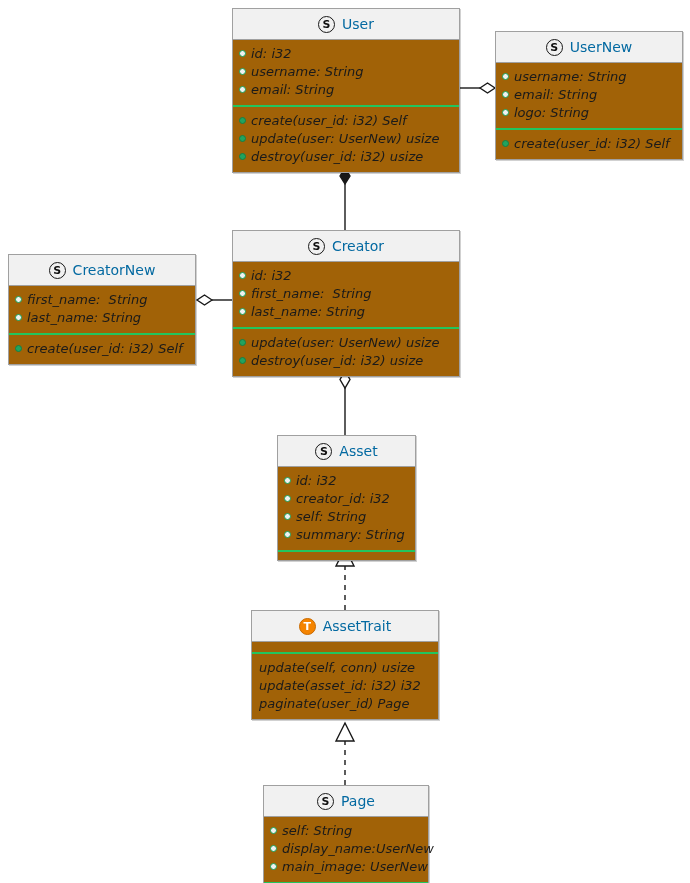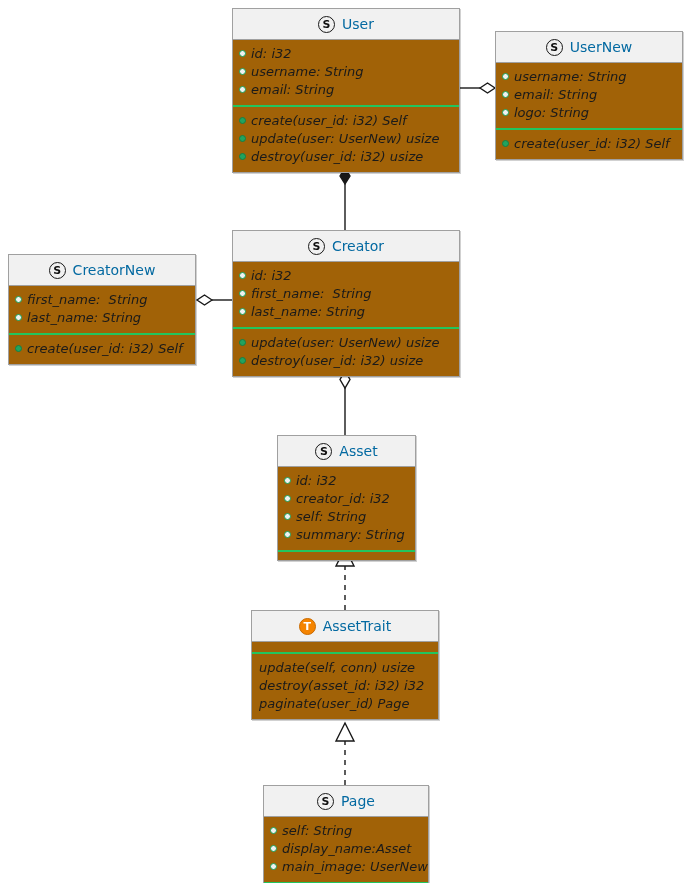--- a/index.html
+++ b/index.html
@@ -316,42 +316,42 @@
       <span class="uml-title">AssetTrait</span>
     </div>
     <div class="compartment empty"></div>
     <div class="compartment">
       <div class="member nobullet">
         
         <span>update(self, conn) usize</span>
       </div>
       <div class="member nobullet">
         
-        <span>destroy(asset_id: i32) i32</span>
+        <span>update(asset_id: i32) i32</span>
       </div>
       <div class="member nobullet">
         
         <span>paginate(user_id) Page</span>
       </div>
     </div>
   </div>
 
   <div class="uml-class" style="left:263px; top:785px; width:166px;">
     <div class="uml-header">
       <span class="stereo stereo-struct">S</span>
       <span class="uml-title">Page</span>
     </div>
     <div class="compartment">
       <div class="member">
         <span class="bullet field"></span>
         <span>self: String</span>
       </div>
       <div class="member">
         <span class="bullet field"></span>
-        <span>display_name:Asset</span>
+        <span>display_name:UserNew</span>
       </div>
       <div class="member">
         <span class="bullet field"></span>
         <span>main_image: UserNew</span>
       </div>
     </div>
     <div class="compartment empty"></div>
   </div>
 
 </div>

